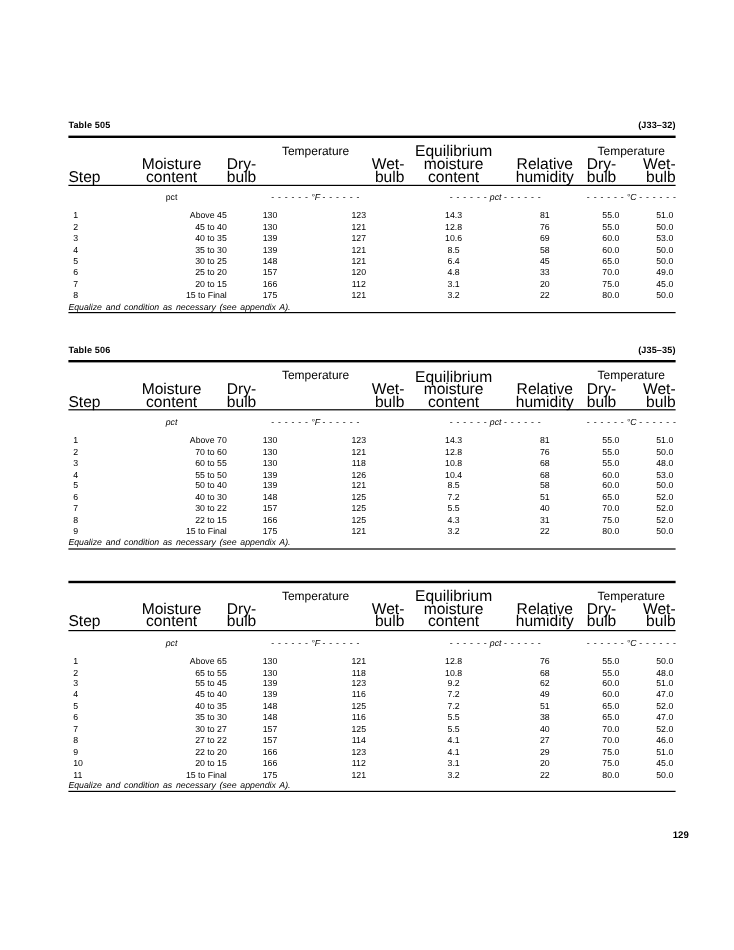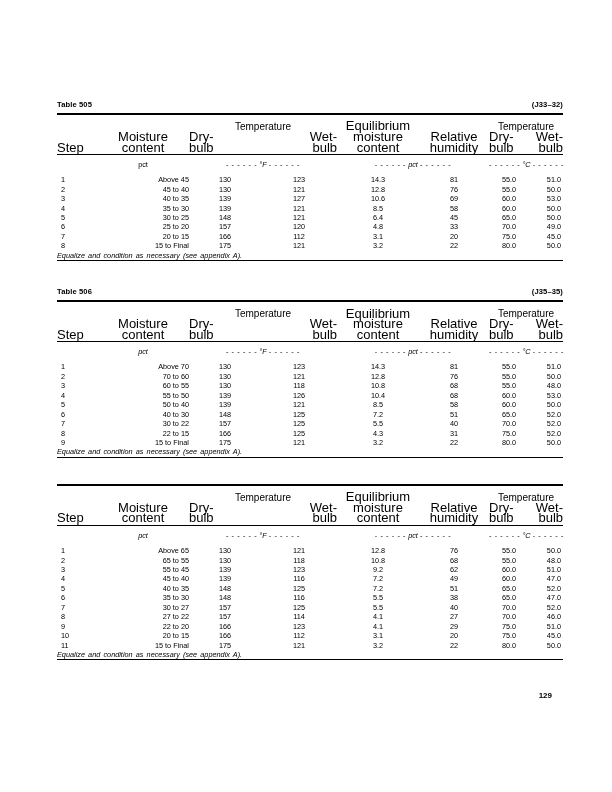--- a/index.html
+++ b/index.html
@@ -139,21 +139,21 @@
     line-height: 9.4px;
     padding-top: 0.5px;
     padding-bottom: 1.5px;
     white-space: nowrap;
     word-spacing: 1.1px;
     font-style: italic;
   }
 
   .page-number {
     position: absolute;
-    right: 60px;
+    right: 38px;
     bottom: 36px;
     font-size: 8px;
     font-weight: bold;
   }
 </style>
 </head>
 <body>
 
 <div class="page">
   <div class="content" id="tables-container">

